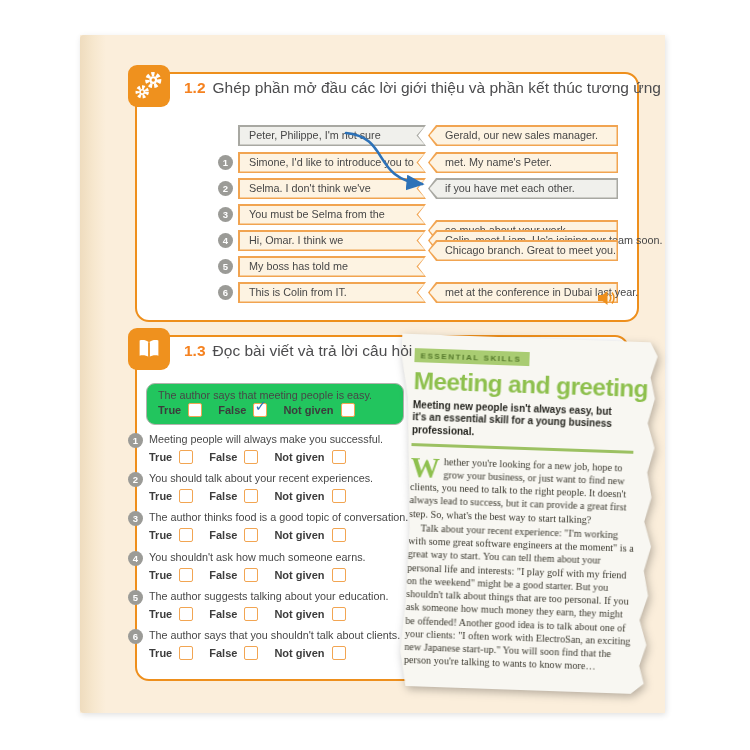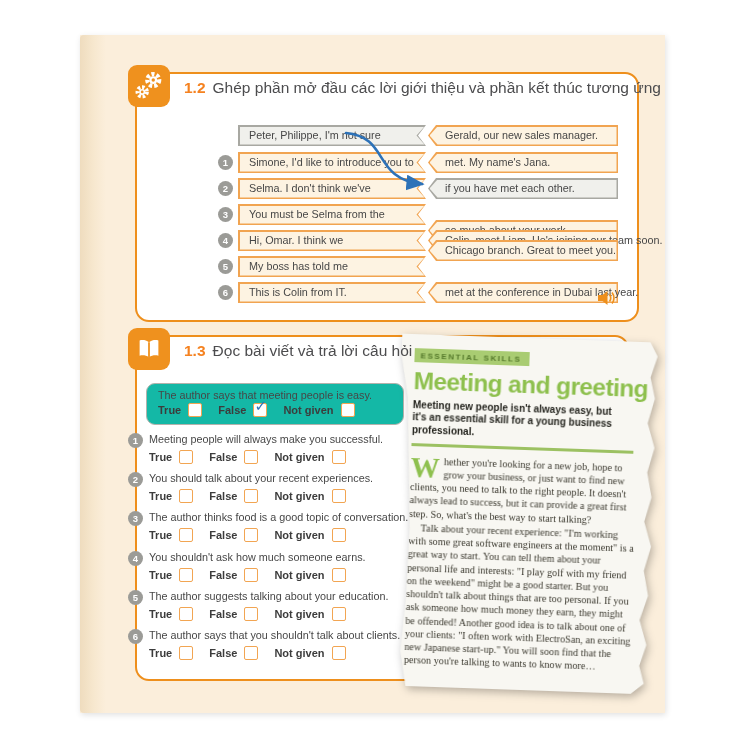--- a/index.html
+++ b/index.html
@@ -33,21 +33,21 @@
   .ribbon.example .rb-f{background:#f0f0ec;}
   .rb-t{position:relative;display:block;padding:0 16px 0 11px;font-size:10.8px;line-height:21px;color:#474747;white-space:nowrap;z-index:2;}
   .rr .rb-t{padding-left:17px;}
   .qnum{position:absolute;left:-20px;top:3px;width:15px;height:15px;border-radius:50%;background:#9b9b97;
         color:#fff;font-size:9.5px;font-weight:bold;text-align:center;line-height:15px;}
   
   .arrow-svg{position:absolute;left:258px;top:88px;z-index:5;pointer-events:none;}
   
   .audio{position:absolute;left:518px;top:255px;width:20px;height:16px;z-index:4;cursor:pointer;}
   
-  .exbox{position:absolute;left:66px;top:348px;width:258px;height:42px;background:#14b8a6;border:1.5px solid #b2b2ac;
+  .exbox{position:absolute;left:66px;top:348px;width:258px;height:42px;background:#22c55e;border:1.5px solid #b2b2ac;
          border-radius:9px;z-index:3;padding:5px 0 0 11px;box-sizing:border-box;}
   .exq{font-size:10.8px;color:#474747;white-space:nowrap;}
   .optrow{margin-top:2px;display:flex;align-items:flex-start;}
   .opt{display:inline-flex;align-items:center;margin-right:16px;}
   .olabel{font-size:11px;font-weight:bold;color:#3c3c3c;margin-right:7px;}
   .cbox{position:relative;width:12px;height:12px;background:#fff;border:1.5px solid #f2a552;border-radius:2px;display:inline-block;}
   .exbox .cbox{background:#fff;}
   .check{position:absolute;left:0px;top:-7px;color:#2d72b8;font-size:15px;font-weight:bold;font-family:"DejaVu Sans",sans-serif;}
   
   .question{position:absolute;left:69px;width:290px;z-index:5;}
@@ -136,21 +136,21 @@
     </div>
   <div id="right-col">
       <div class="ribbon rr" style="top: 90px;">
     <div class="rb-b"></div>
     <div class="rb-f"></div>
     <span class="rb-t">Gerald, our new sales manager.</span>
   </div>
       <div class="ribbon rr" style="top: 117px;">
     <div class="rb-b"></div>
     <div class="rb-f"></div>
-    <span class="rb-t">met. My name's Jana.</span>
+    <span class="rb-t">met. My name's Peter.</span>
   </div>
       <div class="ribbon rr example" style="top: 143px;">
     <div class="rb-b"></div>
     <div class="rb-f"></div>
     <span class="rb-t">if you have met each other.</span>
   </div>
       <div class="ribbon rr" style="top: 169px; margin-top: 16px;">
     <div class="rb-b"></div>
     <div class="rb-f"></div>
     <span class="rb-t">so much about your work.</span>

